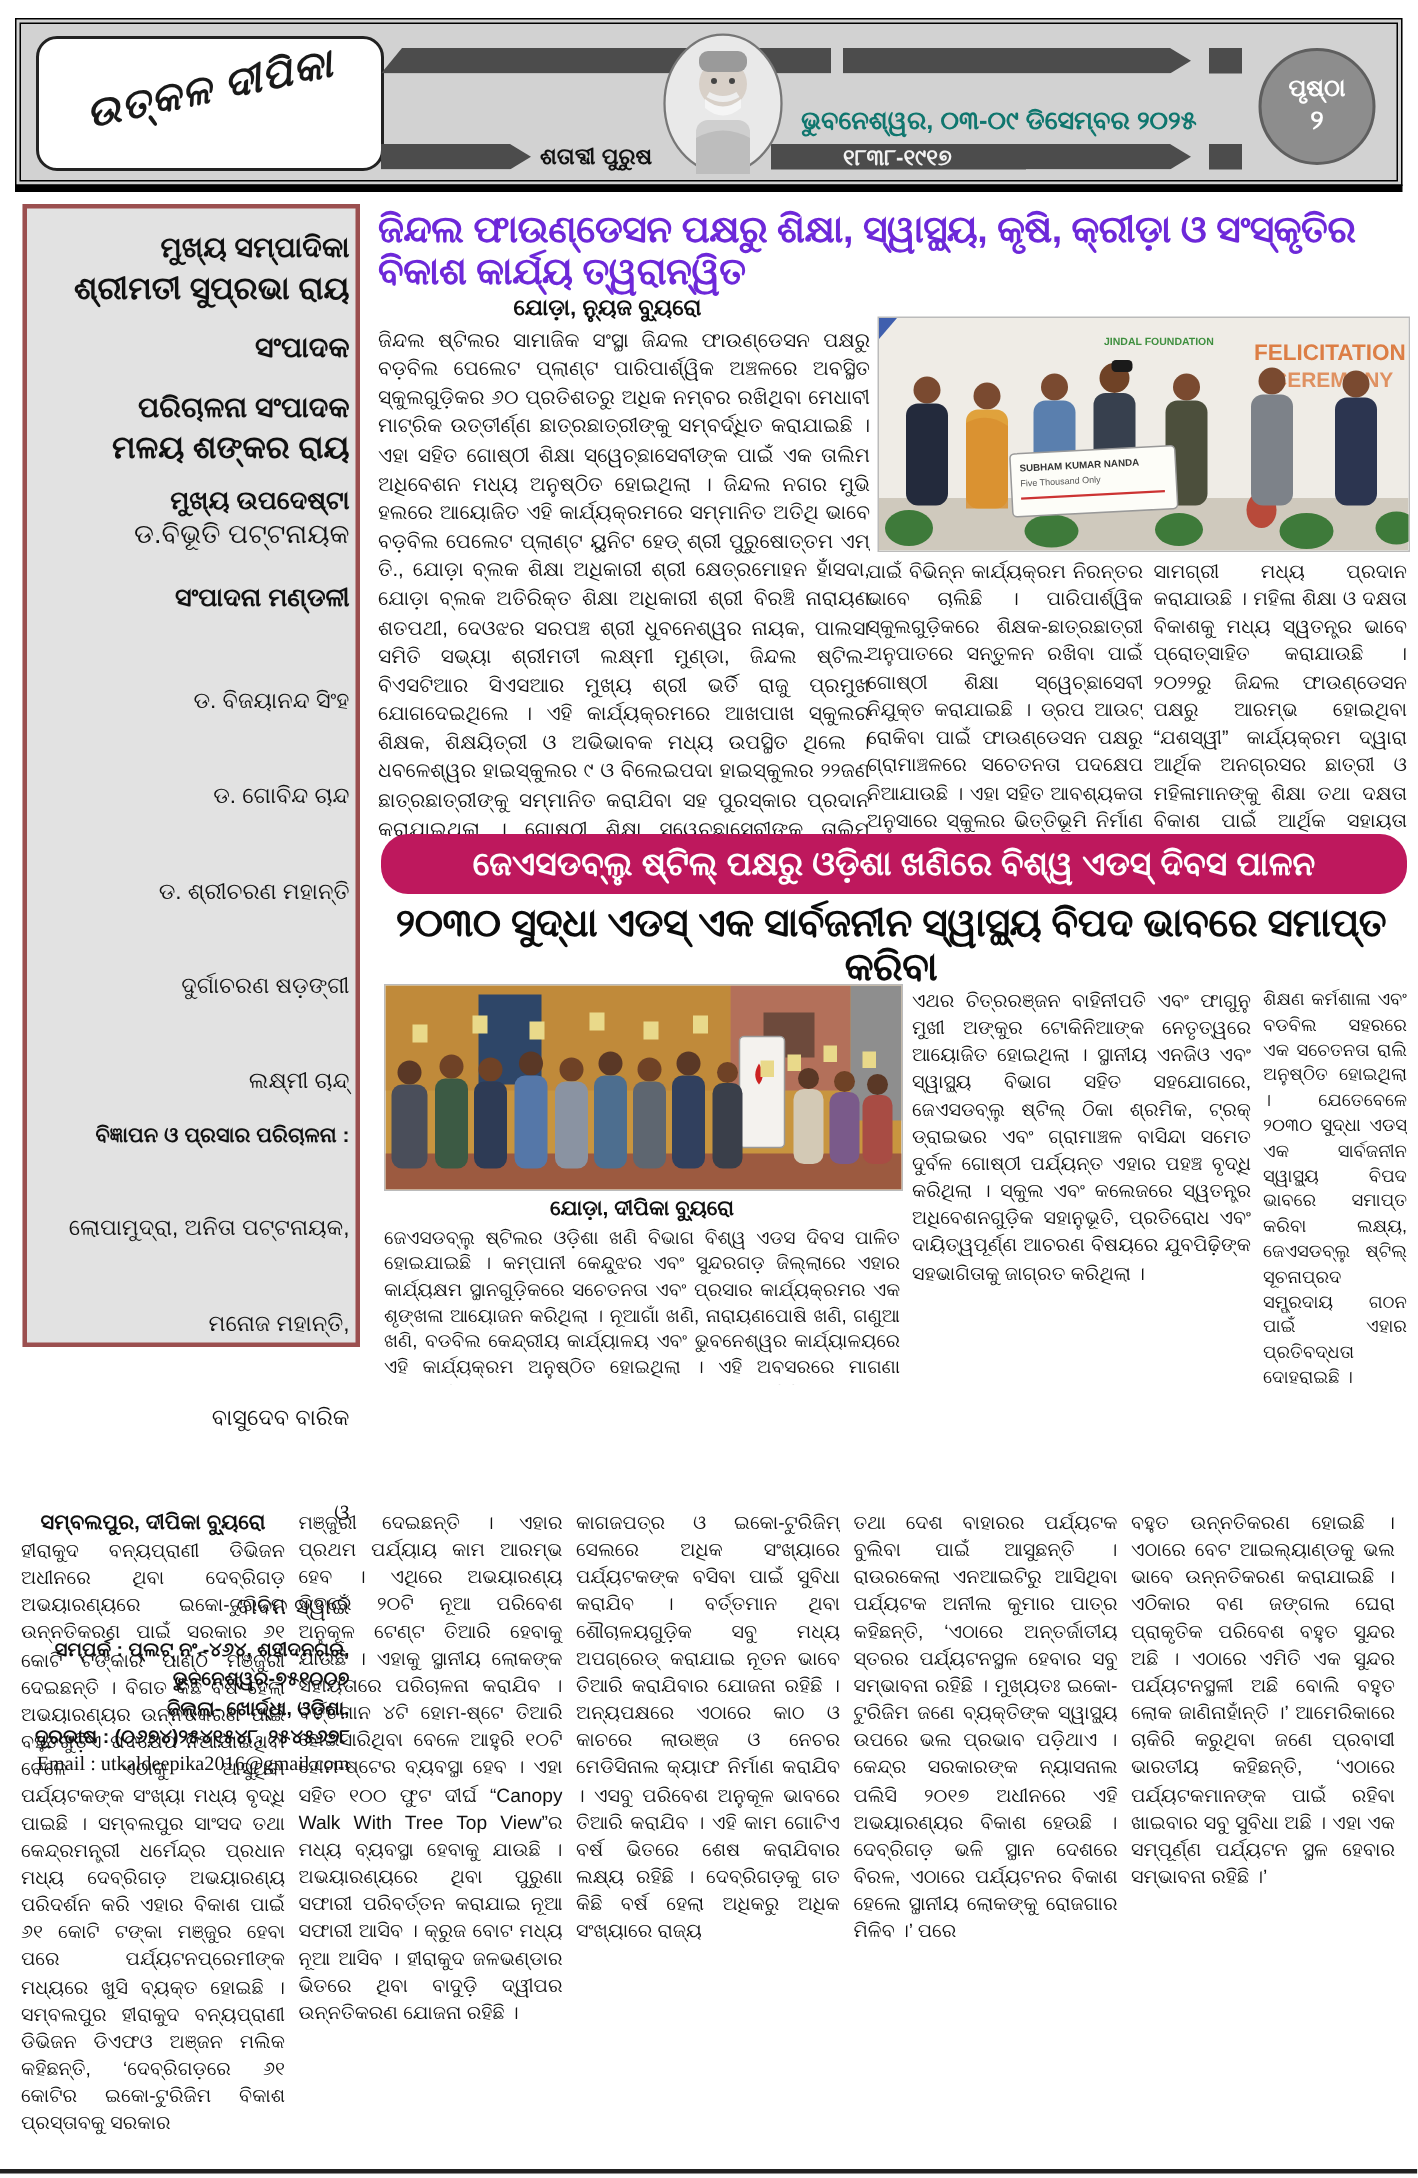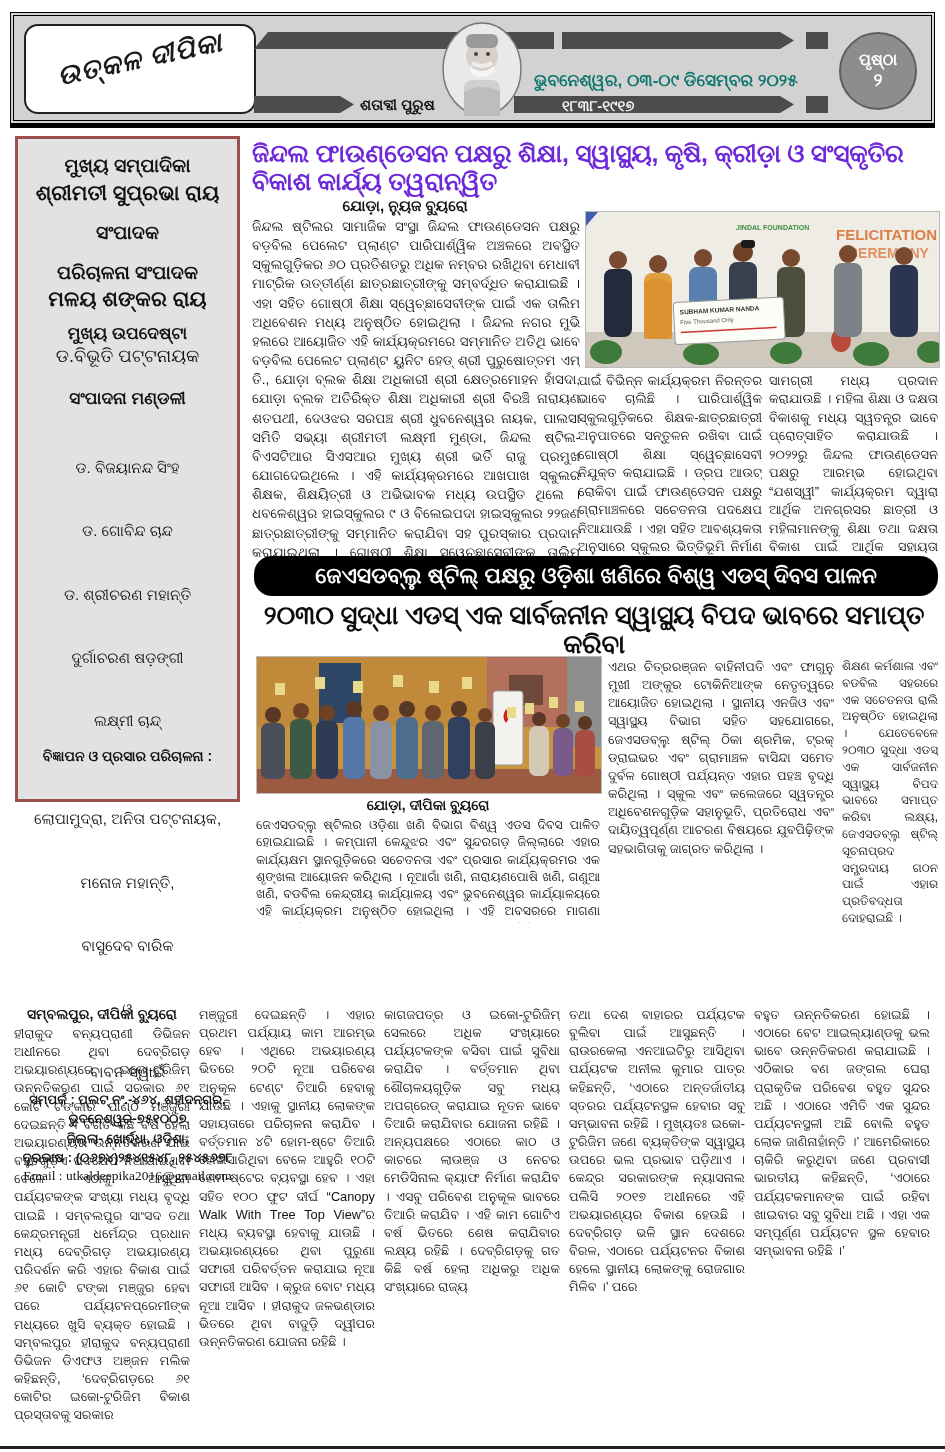--- a/index.html
+++ b/index.html
@@ -22,41 +22,41 @@
   .city-date{position:absolute;font-weight:bold;font-size:17px;color:#0f766e;}
   .page-badge{position:absolute;right:14px;top:16px;width:74px;height:74px;border-radius:50%;
               background:#8d8d8d;border:2px solid #5f5f5f;color:#fff;text-align:center;
               display:flex;flex-direction:column;justify-content:center;line-height:1.15;}
   .page-badge .l1{font-size:16px;font-weight:bold;}
   .page-badge .l2{font-size:18px;font-weight:bold;}
   .portrait{position:absolute;left:428px;top:6px;width:80px;height:94px;}
   .top-rule{position:absolute;left:10px;top:123px;width:925px;height:5px;background:#000;}
   .bottom-rule{position:absolute;left:0;top:1446px;width:945px;height:3px;background:#222;}
   
-  .sidebar{position:absolute;left:15px;top:136px;width:225px;height:666px;background:#e2e2e2;
-           border:3px solid #9b4f4f;text-align:center;padding:14px 4px 0 4px;box-sizing:border-box;}
+  .sidebar{position:absolute;left:15px;top:136px;width:225px;height:762px;background:#e2e2e2;
+           border:3px solid #9b4f4f;text-align:right;padding:14px 4px 0 4px;box-sizing:border-box;}
   .sb-h{font-weight:bold;font-size:19px;line-height:1.35;}
   .sb-n{font-weight:bold;font-size:21px;line-height:1.3;}
   .sb-h2{font-weight:bold;font-size:17px;line-height:1.3;}
   .sb-n2{font-weight:normal;font-size:18px;line-height:1.3;}
   .sb-m{font-size:15px;line-height:1.55;margin-top:40px;}
   .sb-c{font-weight:bold;font-size:13px;line-height:1.5;}
   .sb-email{font-size:13.5px;font-family:"Liberation Serif","DejaVu Serif",serif;}
   .gap6{height:6px;} .gap10{height:10px;} .gap14{height:14px;} .gap20{height:20px;}
   
   .headline1{position:absolute;left:252px;top:140px;width:686px;font-weight:bold;font-size:25px;
              line-height:1.1;color:#6d28d9;letter-spacing:-0.3px;}
   .byline{font-weight:bold;font-size:15px;text-align:center;}
   .a1-byline{position:absolute;left:240px;top:197px;width:330px;}
   .coltext{font-size:13px;line-height:1.42;text-align:justify;overflow:hidden;}
   .a1-col1{position:absolute;left:252px;top:217px;width:328px;height:343px;font-size:13.5px;}
   .a1-col2{position:absolute;left:578px;top:372px;width:184px;height:189px;}
   .a1-col3{position:absolute;left:769px;top:372px;width:169px;height:189px;}
   .photo1{position:absolute;left:585px;top:211px;width:353px;height:155px;border:1px solid #bbb;}
-  .kicker{position:absolute;left:254px;top:556px;width:684px;height:40px;background:#000000;
+  .kicker{position:absolute;left:254px;top:556px;width:684px;height:40px;background:#be185d;
           border-radius:18px;color:#fff;font-weight:bold;font-size:22px;display:flex;
           align-items:center;justify-content:center;}
   .headline2{position:absolute;left:250px;top:601px;width:688px;font-weight:bold;font-size:26px;
              line-height:1.1;color:#0c0c0c;text-align:center;letter-spacing:-0.3px;}
   .photo2{position:absolute;left:256px;top:656px;width:344px;height:136px;border:1px solid #bbb;}
   .a2-byline{position:absolute;left:256px;top:797px;width:344px;font-size:14px;}
   .a2-lead{position:absolute;left:256px;top:817px;width:344px;height:106px;font-size:12.5px;line-height:1.38;}
   .a2-mid{position:absolute;left:608px;top:658px;width:226px;height:266px;font-size:12.8px;}
   .a2-right{position:absolute;left:842px;top:658px;width:96px;height:266px;font-size:12px;line-height:1.4;}
   .headline3{position:absolute;left:12px;top:932px;width:921px;font-weight:bold;font-size:34px;

